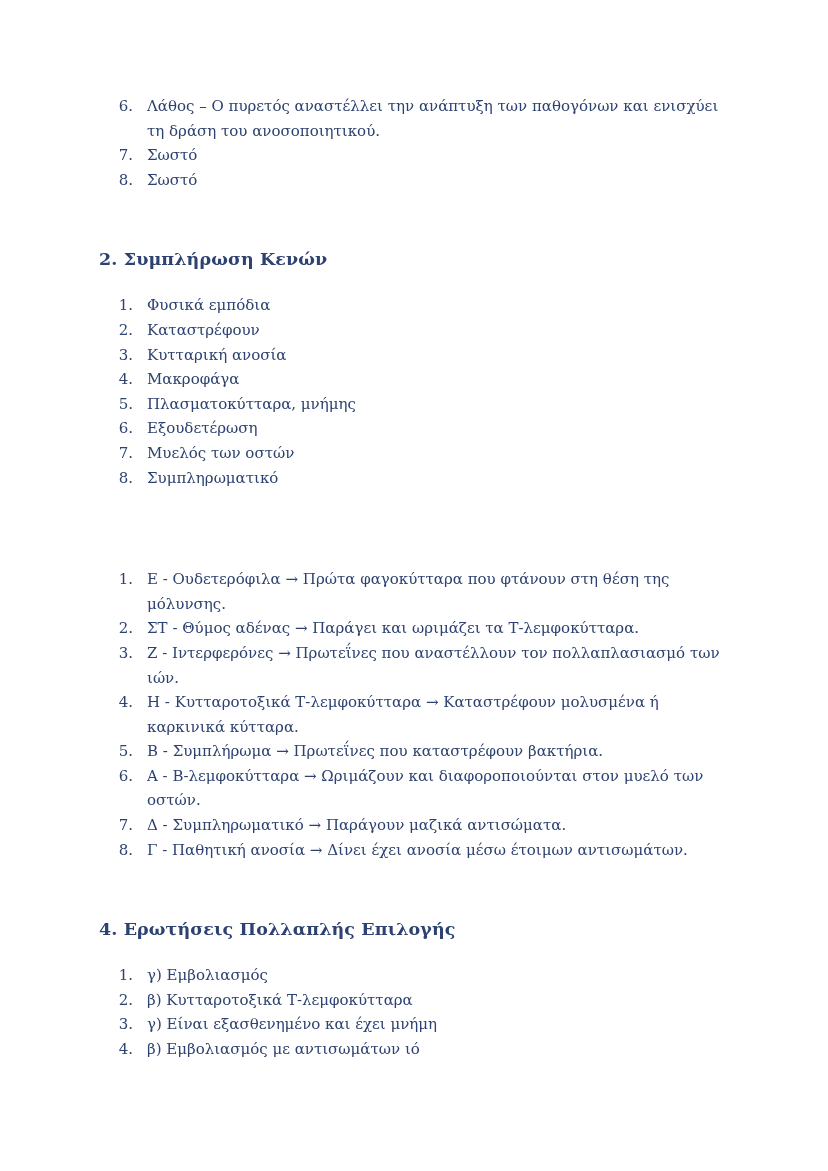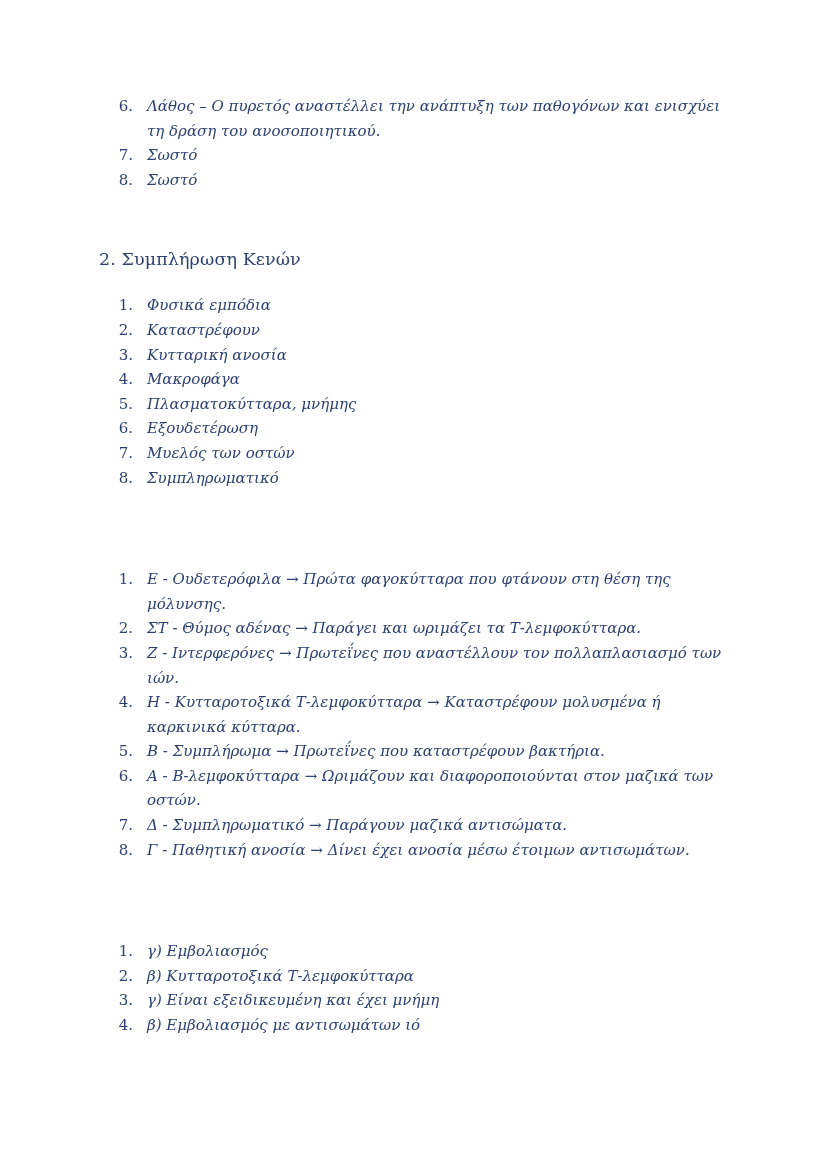--- a/index.html
+++ b/index.html
@@ -56,33 +56,32 @@
     top: 0;
     width: 34px;
     text-align: right;
     font-size: 15px;
     line-height: 24.6px;
     color: #2d4270;
   }
 
   ol.num-list > li .li-text {
     display: block;
-    font-style: italic;
   }
 
   
   .list-continued {
     margin-bottom: 0;
   }
 
   
   h2.section-heading {
     font-family: "DejaVu Serif", "Liberation Serif", serif;
     font-size: 17.5px;
-    font-weight: normal;
+    font-weight: bold;
     line-height: 24px;
     color: #2d4270;
     margin: 0;
     padding: 0;
     letter-spacing: 0.1px;
   }
 
   .section {
     margin: 0;
   }
@@ -171,47 +170,48 @@
             <li>
               <span class="marker">4.</span>
               <span class="li-text">Η - Κυτταροτοξικά Τ-λεμφοκύτταρα → Καταστρέφουν μολυσμένα ή καρκινικά κύτταρα.</span>
             </li>
             <li>
               <span class="marker">5.</span>
               <span class="li-text">Β - Συμπλήρωμα → Πρωτεΐνες που καταστρέφουν βακτήρια.</span>
             </li>
             <li>
               <span class="marker">6.</span>
-              <span class="li-text">Α - Β-λεμφοκύτταρα → Ωριμάζουν και διαφοροποιούνται στον μαζικά των οστών.</span>
+              <span class="li-text">Α - Β-λεμφοκύτταρα → Ωριμάζουν και διαφοροποιούνται στον μυελό των οστών.</span>
             </li>
             <li>
               <span class="marker">7.</span>
               <span class="li-text">Δ - Συμπληρωματικό → Παράγουν μαζικά αντισώματα.</span>
             </li>
             <li>
               <span class="marker">8.</span>
               <span class="li-text">Γ - Παθητική ανοσία → Δίνει έχει ανοσία μέσω έτοιμων αντισωμάτων.</span>
             </li>
           </ol>
         </div>
         <div class="gap-before-heading"></div>
         <div class="section">
+          <h2 class="section-heading">4. Ερωτήσεις Πολλαπλής Επιλογής</h2>
           <div class="gap-after-heading"></div>
           <ol class="num-list">
             <li>
               <span class="marker">1.</span>
               <span class="li-text">γ) Εμβολιασμός</span>
             </li>
             <li>
               <span class="marker">2.</span>
               <span class="li-text">β) Κυτταροτοξικά Τ-λεμφοκύτταρα</span>
             </li>
             <li>
               <span class="marker">3.</span>
-              <span class="li-text">γ) Είναι εξειδικευμένη και έχει μνήμη</span>
+              <span class="li-text">γ) Είναι εξασθενημένο και έχει μνήμη</span>
             </li>
             <li>
               <span class="marker">4.</span>
               <span class="li-text">β) Εμβολιασμός με αντισωμάτων ιό</span>
             </li>
           </ol>
         </div>
       </div>
 
   </div>

